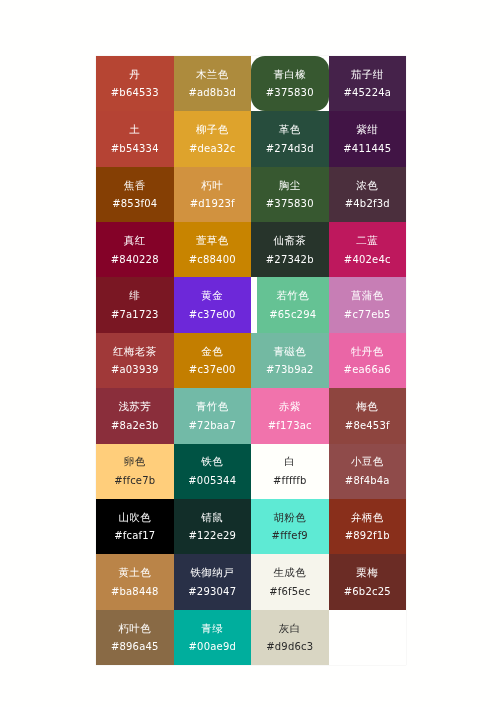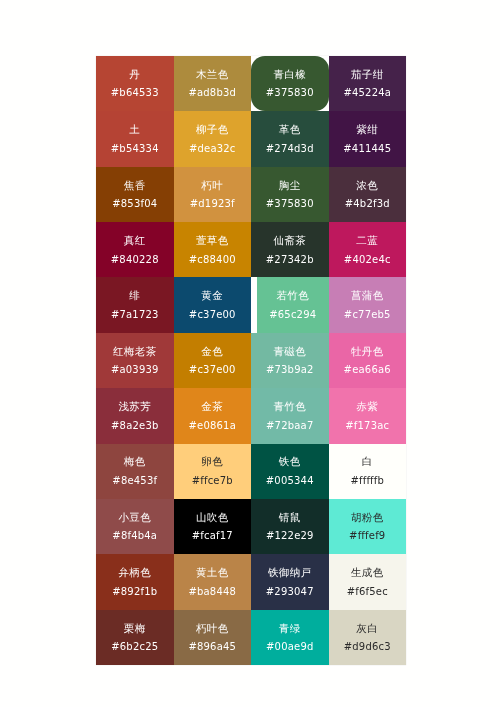--- a/index.html
+++ b/index.html
@@ -132,21 +132,21 @@
         <div class="swatch-hex light-text">#27342b</div>
       </div>
       <div class="swatch" style="background: #be185d;">
         <div class="swatch-name light-text">二蓝</div>
         <div class="swatch-hex light-text">#402e4c</div>
       </div>
       <div class="swatch" style="background: rgb(122, 23, 35);">
         <div class="swatch-name light-text">绯</div>
         <div class="swatch-hex light-text">#7a1723</div>
       </div>
-      <div class="swatch" style="background: #0c4a6e;">
+      <div class="swatch" style="background: #6d28d9;">
         <div class="swatch-name light-text">黄金</div>
         <div class="swatch-hex light-text">#c37e00</div>
       </div>
       <div class="swatch" style="background: rgb(101, 194, 148); margin-left: 6px;">
         <div class="swatch-name light-text">若竹色</div>
         <div class="swatch-hex light-text">#65c294</div>
       </div>
       <div class="swatch" style="background: rgb(199, 126, 181);">
         <div class="swatch-name light-text">菖蒲色</div>
         <div class="swatch-hex light-text">#c77eb5</div>
@@ -164,24 +164,20 @@
         <div class="swatch-hex light-text">#73b9a2</div>
       </div>
       <div class="swatch" style="background: rgb(234, 102, 166);">
         <div class="swatch-name light-text">牡丹色</div>
         <div class="swatch-hex light-text">#ea66a6</div>
       </div>
       <div class="swatch" style="background: rgb(138, 46, 59);">
         <div class="swatch-name light-text">浅苏芳</div>
         <div class="swatch-hex light-text">#8a2e3b</div>
       </div>
-      <div class="swatch" style="background: rgb(224, 134, 26);">
-        <div class="swatch-name light-text">金茶</div>
-        <div class="swatch-hex light-text">#e0861a</div>
-      </div>
       <div class="swatch" style="background: rgb(114, 186, 167);">
         <div class="swatch-name light-text">青竹色</div>
         <div class="swatch-hex light-text">#72baa7</div>
       </div>
       <div class="swatch" style="background: rgb(241, 115, 172);">
         <div class="swatch-name light-text">赤紫</div>
         <div class="swatch-hex light-text">#f173ac</div>
       </div>
       <div class="swatch" style="background: rgb(142, 69, 63);">
         <div class="swatch-name light-text">梅色</div>

